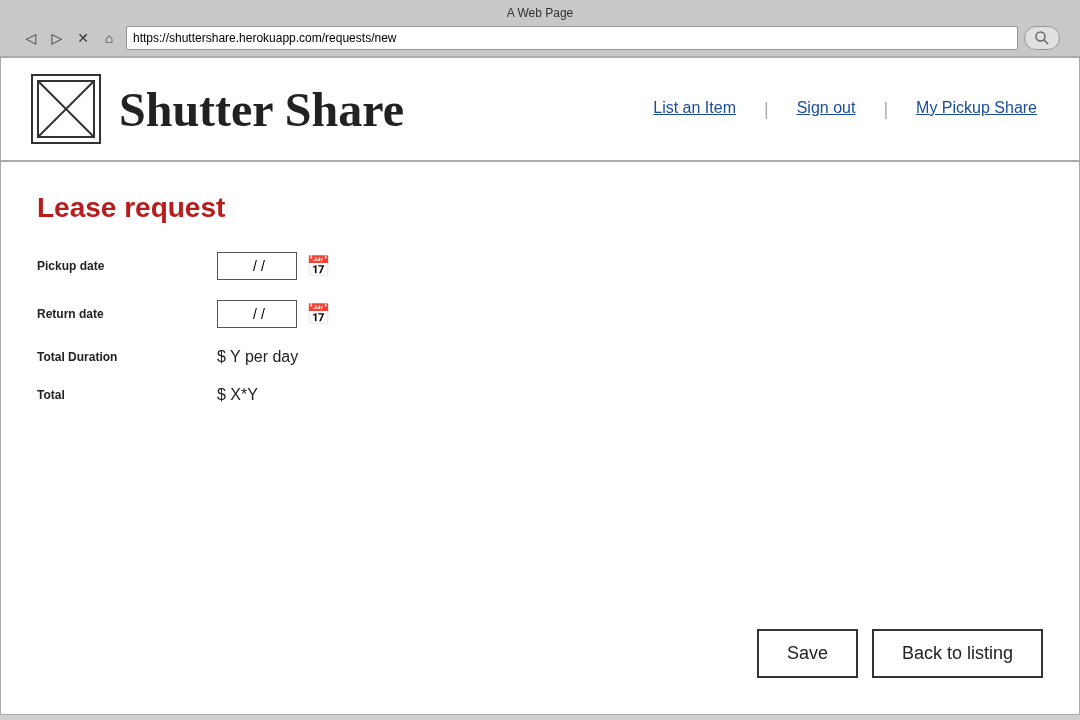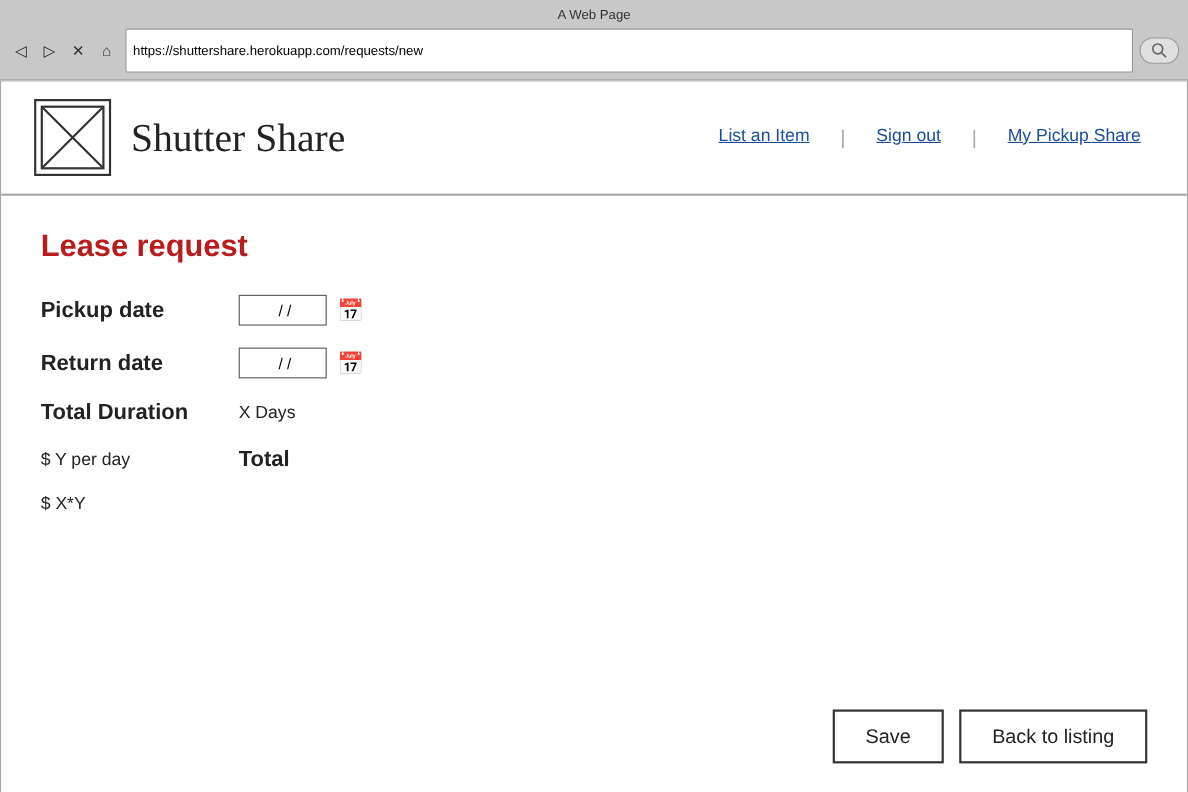--- a/index.html
+++ b/index.html
@@ -13,21 +13,21 @@
       height: 720px;
       background: #d0d0d0;
       font-family: Arial, sans-serif;
       overflow: hidden;
     }
 
     
     .browser-chrome {
       background: #c8c8c8;
       border-bottom: 1px solid #aaa;
-      padding: 6px 8px;
+      padding: 6px 20px;
     }
 
     .browser-title-bar {
       text-align: center;
       font-size: 12px;
       color: #333;
       margin-bottom: 6px;
     }
 
     .browser-toolbar {
@@ -48,21 +48,21 @@
       display: flex;
       align-items: center;
       justify-content: center;
       cursor: pointer;
       font-size: 14px;
       color: #333;
     }
 
     .address-bar {
       flex: 1;
-      height: 40px;
+      height: 24px;
       border: 1px solid #999;
       background: white;
       padding: 0 6px;
       font-size: 12px;
       border-radius: 2px;
     }
 
     .search-btn {
       width: 36px;
       height: 24px;
@@ -108,22 +108,22 @@
       align-items: center;
       justify-content: center;
     }
 
     .logo-box svg {
       width: 60px;
       height: 60px;
     }
 
     .site-title {
-      font-size: 36px;
-      font-weight: normal;
+      font-size: 48px;
+      font-weight: bold;
       color: #222;
       font-family: Georgia, serif;
     }
 
     .header-nav {
       display: flex;
       gap: 16px;
       font-size: 16px;
     }
 
@@ -153,21 +153,21 @@
 
     .form-grid {
       display: grid;
       grid-template-columns: 180px auto;
       row-gap: 20px;
       align-items: center;
       margin-bottom: 10px;
     }
 
     .form-label {
-      font-size: 20px;
+      font-size: 12px;
       font-weight: bold;
       color: #222;
     }
 
     .form-value {
       font-size: 16px;
       color: #222;
       display: flex;
       align-items: center;
       gap: 8px;
@@ -268,21 +268,20 @@
         <span class="calendar-icon">📅</span>
       </div>
 
       <div class="form-label">Return date</div>
       <div class="form-value">
         <input class="date-input" type="text" value=" / /" style="">
         <span class="calendar-icon">📅</span>
       </div>
 
       <div class="form-label">Total Duration</div>
-      <div class="form-value">X Days</div>
 
       <div class="form-value">$ Y per day</div>
 
       <div class="form-label">Total</div>
       <div class="form-value">$ X*Y</div>
 
     </div>
   </div>
 
   <div class="bottom-actions">

